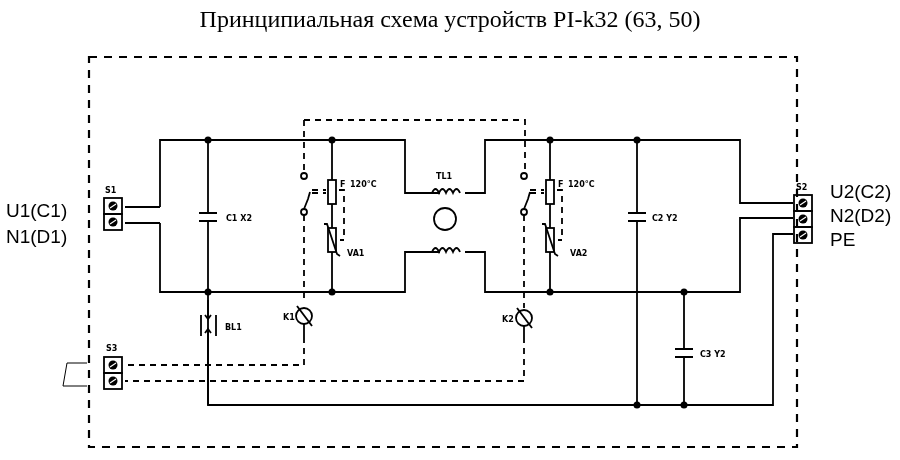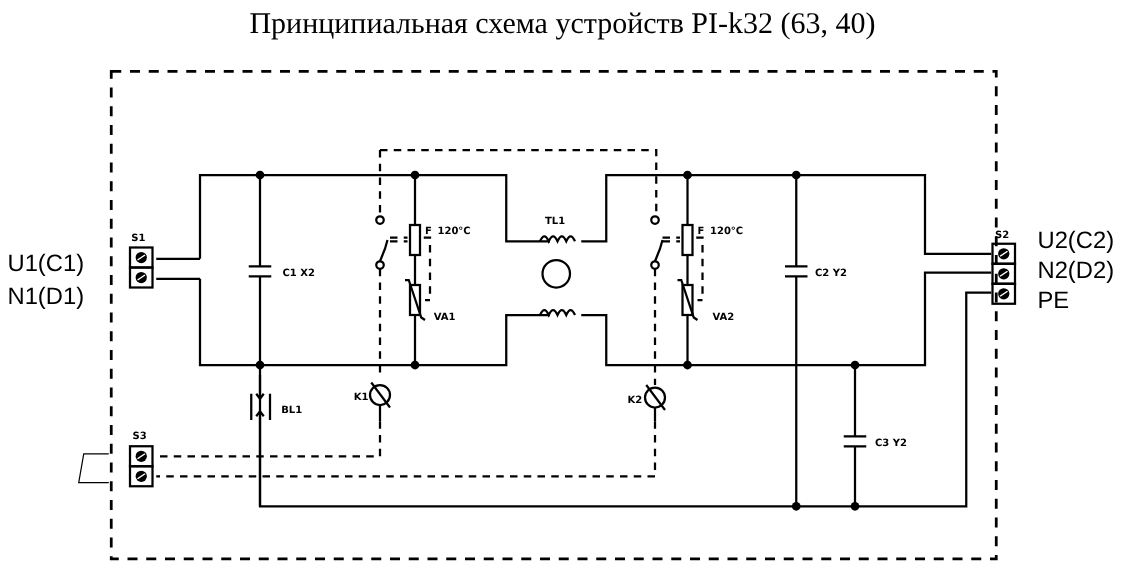--- a/index.html
+++ b/index.html
@@ -12,21 +12,21 @@
   .w { stroke: #000; stroke-width: 1.8; fill: none; }
   .d { stroke: #000; stroke-width: 1.8; fill: none; stroke-dasharray: 6 5; }
   .box { stroke: #000; stroke-width: 2.2; fill: none; stroke-dasharray: 8 7; }
   .dot { fill: #000; }
   .small { font-family: "DejaVu Sans", sans-serif; font-size: 8px; font-weight: bold; fill: #000; }
   .term { font-family: "Liberation Sans", sans-serif; font-size: 19px; fill: #000; }
 </style>
 </head>
 <body>
 
-<div id="title">Принципиальная схема устройств PI-k32 (63, 40)</div>
+<div id="title">Принципиальная схема устройств PI-k32 (63, 50)</div>
 
 <svg width="900" height="460" viewBox="0 0 900 460">
 
   <rect class="box" x="89" y="57" width="708" height="390"></rect>
 
   <path class="w" d="M160 207 V140 H405 V193 H440"></path>
   <path class="w" d="M160 223 V292 H405 V252 H440"></path>
   <path class="w" d="M125 207 H160"></path>
   <path class="w" d="M125 223 H160"></path>
 

